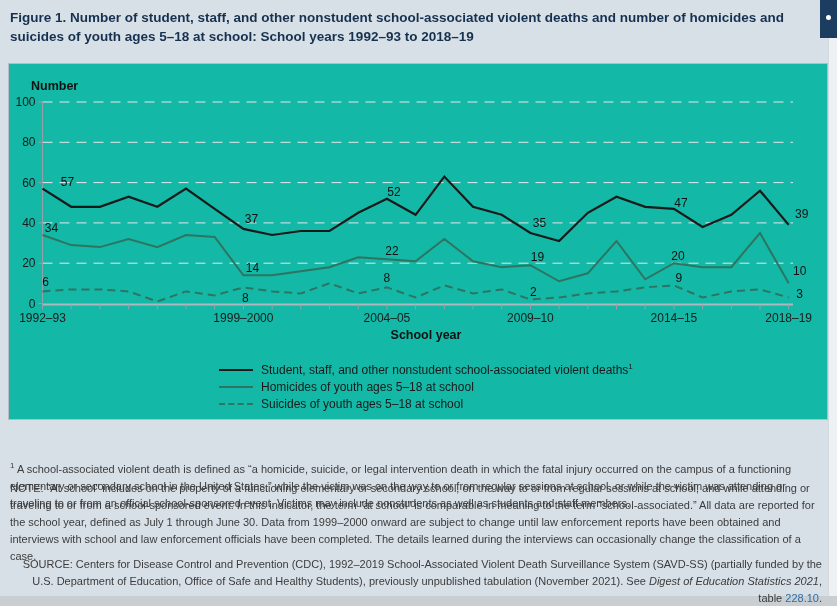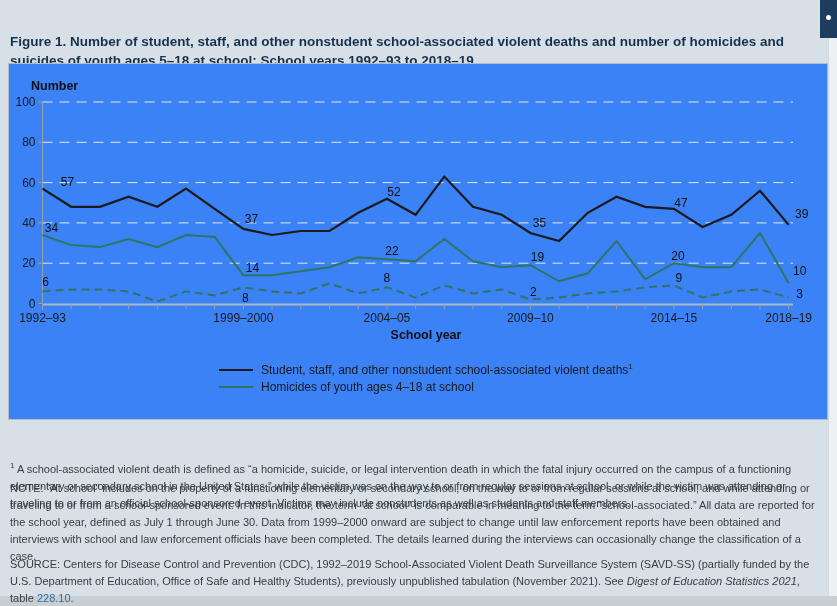--- a/index.html
+++ b/index.html
@@ -7,41 +7,40 @@
   body {
     position:relative; overflow:hidden;
     background:#d8e0e7;
     font-family:"Liberation Sans", sans-serif;
     -webkit-font-smoothing:antialiased;
   }
   .title {
     position:absolute; left:10px; top:8px; width:808px;
     font-size:13.5px; font-weight:bold; line-height:19px;
     color:#16314f;
-    margin-top:24px;
   }
   .corner-block {
     position:absolute; right:0; top:0; width:17px; height:38px;
     background:#1c3c60;
   }
   .corner-dot {
     position:absolute; left:6px; top:15px; width:5px; height:5px;
     border-radius:50%; background:#ffffff;
   }
   .scroll-track {
     position:absolute; right:0; top:38px; width:9px; height:558px;
     background:#eef1f4; border-left:1px solid #d4dade;
   }
   .bottom-bar {
     position:absolute; left:0; bottom:0; width:837px; height:10px;
     background:#c9ced3;
   }
   .panel {
     position:absolute; left:8px; top:63px; width:820px; height:357px;
-    background:#3b82f6; border:1px solid #b6bcc1;
+    background:#14b8a6; border:1px solid #b6bcc1;
   }
   .number-label {
     position:absolute; left:22px; top:15px;
     font-size:12.5px; font-weight:bold; color:#111;
   }
   .chart-svg { position:absolute; left:0; top:0; }
   .xaxis-title {
     position:absolute; left:0; top:264px; width:820px;
     text-align:center; font-size:12.5px; font-weight:bold; color:#111;padding-left:14px;
   }
@@ -55,21 +54,21 @@
   .swatch-dashed { border-top:2.5px dashed #2e7561; }
   .legend-text { font-size:12px; color:#1a1a1a; }
   .legend-text sup { font-size:8px; }
   .fn {
     position:absolute; left:10px; width:812px;
     font-size:11px; line-height:17px; color:#3b3b3b;
   }
   .fn sup { font-size:8px; }
   .fn-1 { top:437px;margin-top:20px; }
   .fn-note { top:480px; }
-  .fn-source { top:556px; }
+  .fn-source { top:556px;text-align:right; }
   .src-italic { font-style:italic; }
   .src-link { color:#2d6ca2; cursor:pointer; text-decoration:none; }
 </style>
 </head>
 <body>
 
 <div class="title">Figure 1. Number of student, staff, and other nonstudent school-associated violent deaths and number of homicides and suicides of youth ages 5–18 at school: School years 1992–93 to 2018–19</div>
 
 <div class="corner-block">
   <div class="corner-dot"></div>
@@ -176,21 +175,25 @@
     </svg>
   <div class="xaxis-title">School year</div>
 
   <div class="legend">
     <div class="legend-row">
       <div class="legend-swatch swatch-black"></div>
       <div class="legend-text"><span>Student, staff, and other nonstudent school-associated violent deaths</span><sup>1</sup></div>
     </div>
     <div class="legend-row">
       <div class="legend-swatch swatch-green"></div>
-      <div class="legend-text"><span>Homicides of youth ages 4–18 at school</span></div>
+      <div class="legend-text"><span>Homicides of youth ages 5–18 at school</span></div>
+    </div>
+    <div class="legend-row">
+      <div class="legend-swatch swatch-dashed"></div>
+      <div class="legend-text"><span>Suicides of youth ages 5–18 at school</span></div>
     </div>
   </div>
 </div>
 
 <div class="fn fn-1"><sup>1</sup><span> A school-associated violent death is defined as “a homicide, suicide, or legal intervention death in which the fatal injury occurred on the campus of a functioning elementary or secondary school in the United States,” while the victim was on the way to or from regular sessions at school, or while the victim was attending or traveling to or from an official school-sponsored event. Victims may include nonstudents as well as students and staff members.</span></div>
 
 <div class="fn fn-note"><span>NOTE: “At school” includes on the property of a functioning elementary or secondary school, on the way to or from regular sessions at school, and while attending or traveling to or from a school-sponsored event. In this indicator, the term “at school” is comparable in meaning to the term “school-associated.” All data are reported for the school year, defined as July 1 through June 30. Data from 1999–2000 onward are subject to change until law enforcement reports have been obtained and interviews with school and law enforcement officials have been completed. The details learned during the interviews can occasionally change the classification of a case.</span></div>
 
 <div class="fn fn-source"><span>SOURCE: Centers for Disease Control and Prevention (CDC), 1992–2019 School-Associated Violent Death Surveillance System (SAVD-SS) (partially funded by the U.S. Department of Education, Office of Safe and Healthy Students), previously unpublished tabulation (November 2021). See </span><span class="src-italic">Digest of Education Statistics 2021</span><span>, table </span><a class="src-link">228.10</a><span>.</span></div>
 

